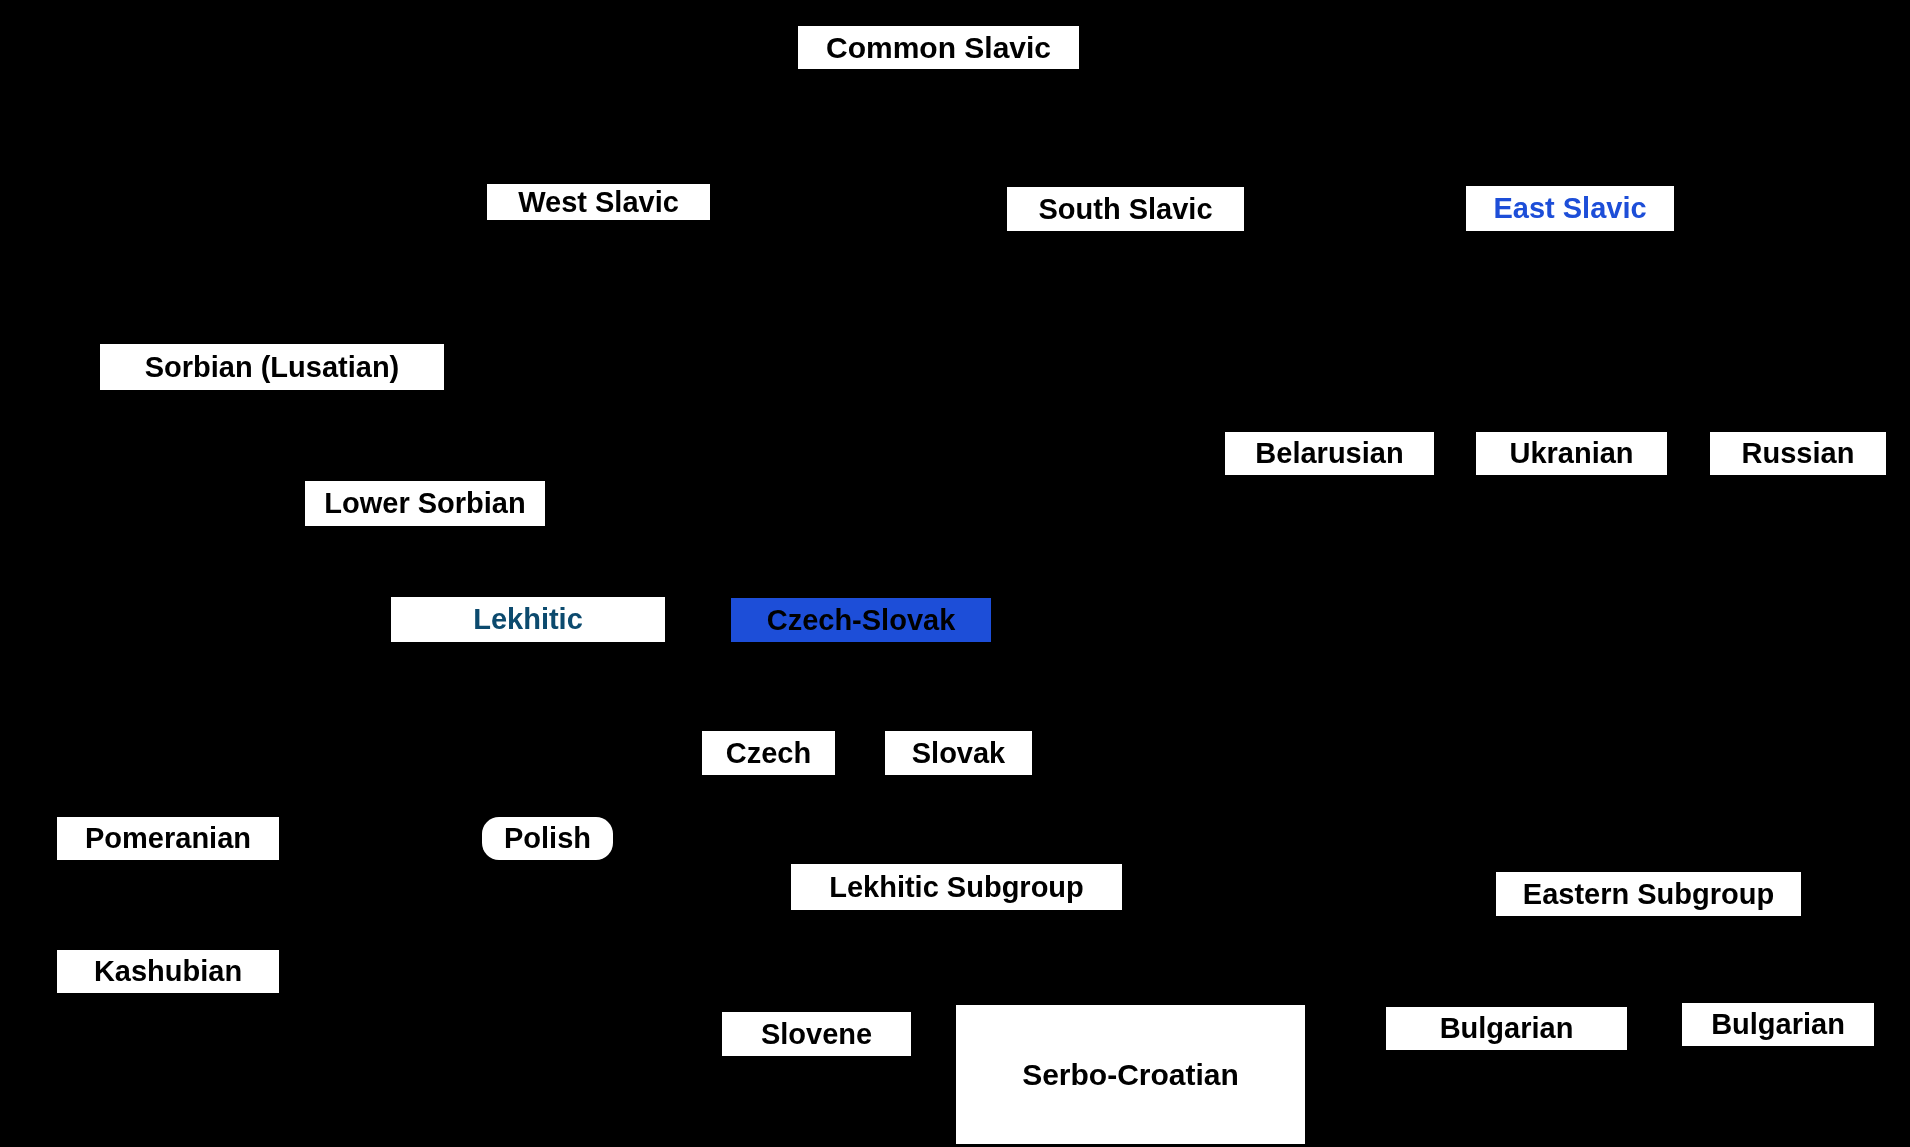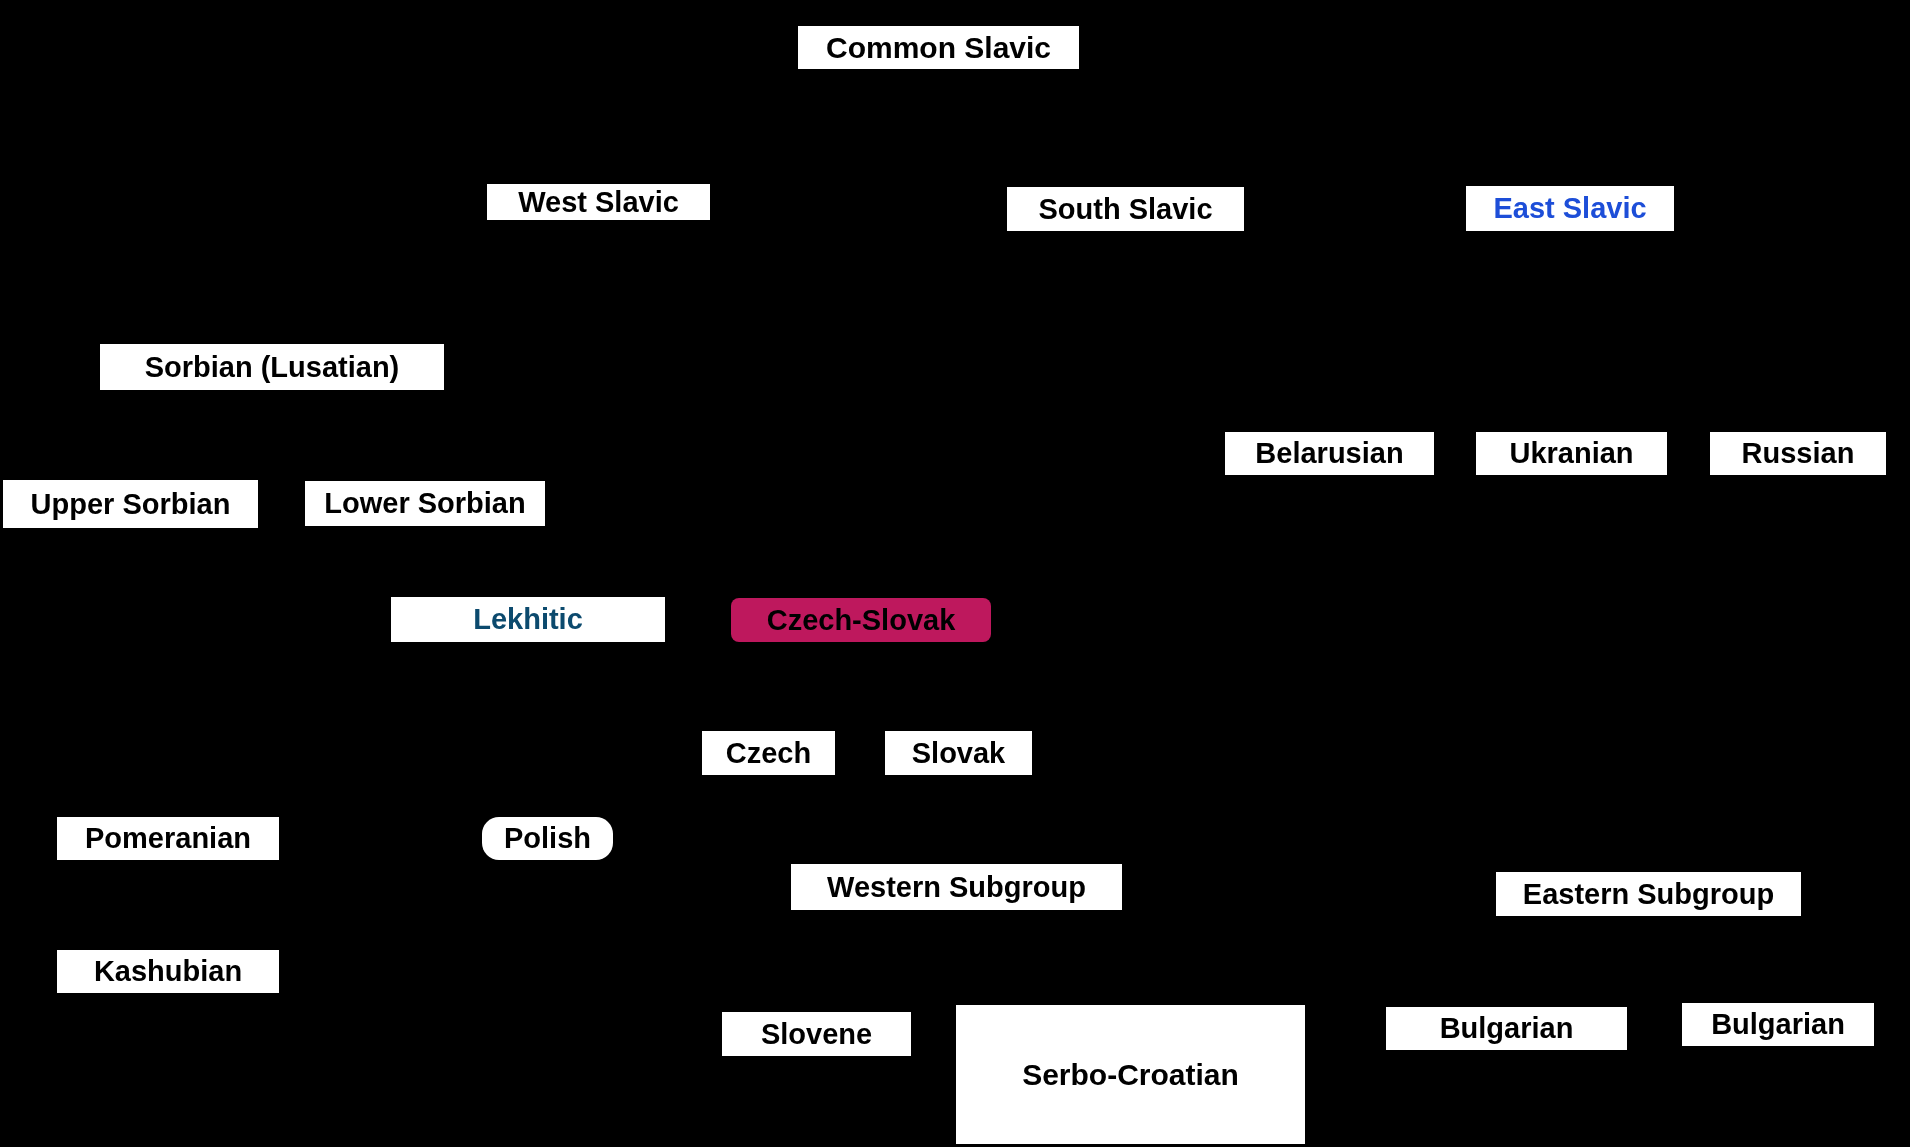--- a/index.html
+++ b/index.html
@@ -48,46 +48,43 @@
     </div>
     <div class="node" style="left: 1225px; top: 412px; width: 209px; height: 43px; font-size: 29px; background: rgb(255, 255, 255); color: rgb(0, 0, 0);">
       <span>Belarusian</span>
     </div>
     <div class="node" style="left: 1476px; top: 412px; width: 191px; height: 43px; font-size: 29px; background: rgb(255, 255, 255); color: rgb(0, 0, 0);">
       <span>Ukranian</span>
     </div>
     <div class="node" style="left: 1710px; top: 412px; width: 176px; height: 43px; font-size: 29px; background: rgb(255, 255, 255); color: rgb(0, 0, 0);">
       <span>Russian</span>
     </div>
-    <div class="node" style="left: 3px; top: 460px; width: 255px; height: 48px; font-size: 29px; background: rgb(255, 255, 255); color: rgb(0, 0, 0);">
-      <span>Upper Sorbian</span>
-    </div>
     <div class="node" style="left: 305px; top: 461px; width: 240px; height: 45px; font-size: 29px; background: rgb(255, 255, 255); color: rgb(0, 0, 0);">
       <span>Lower Sorbian</span>
     </div>
     <div class="node" style="left: 391px; top: 577px; width: 274px; height: 45px; font-size: 29px; background: rgb(255, 255, 255); color: #0c4a6e;">
       <span>Lekhitic</span>
     </div>
-    <div class="node" style="left: 731px; top: 578px; width: 260px; height: 44px; font-size: 29px; background: #be185d; color: rgb(0, 0, 0); border-radius: 8px;">
+    <div class="node" style="left: 731px; top: 578px; width: 260px; height: 44px; font-size: 29px; background: #1d4ed8; color: rgb(0, 0, 0);">
       <span>Czech-Slovak</span>
     </div>
     <div class="node" style="left: 702px; top: 711px; width: 133px; height: 44px; font-size: 29px; background: rgb(255, 255, 255); color: rgb(0, 0, 0);">
       <span>Czech</span>
     </div>
     <div class="node" style="left: 885px; top: 711px; width: 147px; height: 44px; font-size: 29px; background: rgb(255, 255, 255); color: rgb(0, 0, 0);">
       <span>Slovak</span>
     </div>
     <div class="node" style="left: 57px; top: 797px; width: 222px; height: 43px; font-size: 29px; background: rgb(255, 255, 255); color: rgb(0, 0, 0);">
       <span>Pomeranian</span>
     </div>
     <div class="node" style="left: 482px; top: 797px; width: 131px; height: 43px; font-size: 29px; background: rgb(255, 255, 255); color: rgb(0, 0, 0); border-radius: 17px;">
       <span>Polish</span>
     </div>
     <div class="node" style="left: 791px; top: 844px; width: 331px; height: 46px; font-size: 29px; background: rgb(255, 255, 255); color: rgb(0, 0, 0);">
-      <span>Western Subgroup</span>
+      <span>Lekhitic Subgroup</span>
     </div>
     <div class="node" style="left: 1496px; top: 852px; width: 305px; height: 44px; font-size: 29px; background: rgb(255, 255, 255); color: rgb(0, 0, 0);">
       <span>Eastern Subgroup</span>
     </div>
     <div class="node" style="left: 57px; top: 930px; width: 222px; height: 43px; font-size: 29px; background: rgb(255, 255, 255); color: rgb(0, 0, 0);">
       <span>Kashubian</span>
     </div>
     <div class="node" style="left: 722px; top: 992px; width: 189px; height: 44px; font-size: 29px; background: rgb(255, 255, 255); color: rgb(0, 0, 0);">
       <span>Slovene</span>
     </div>

